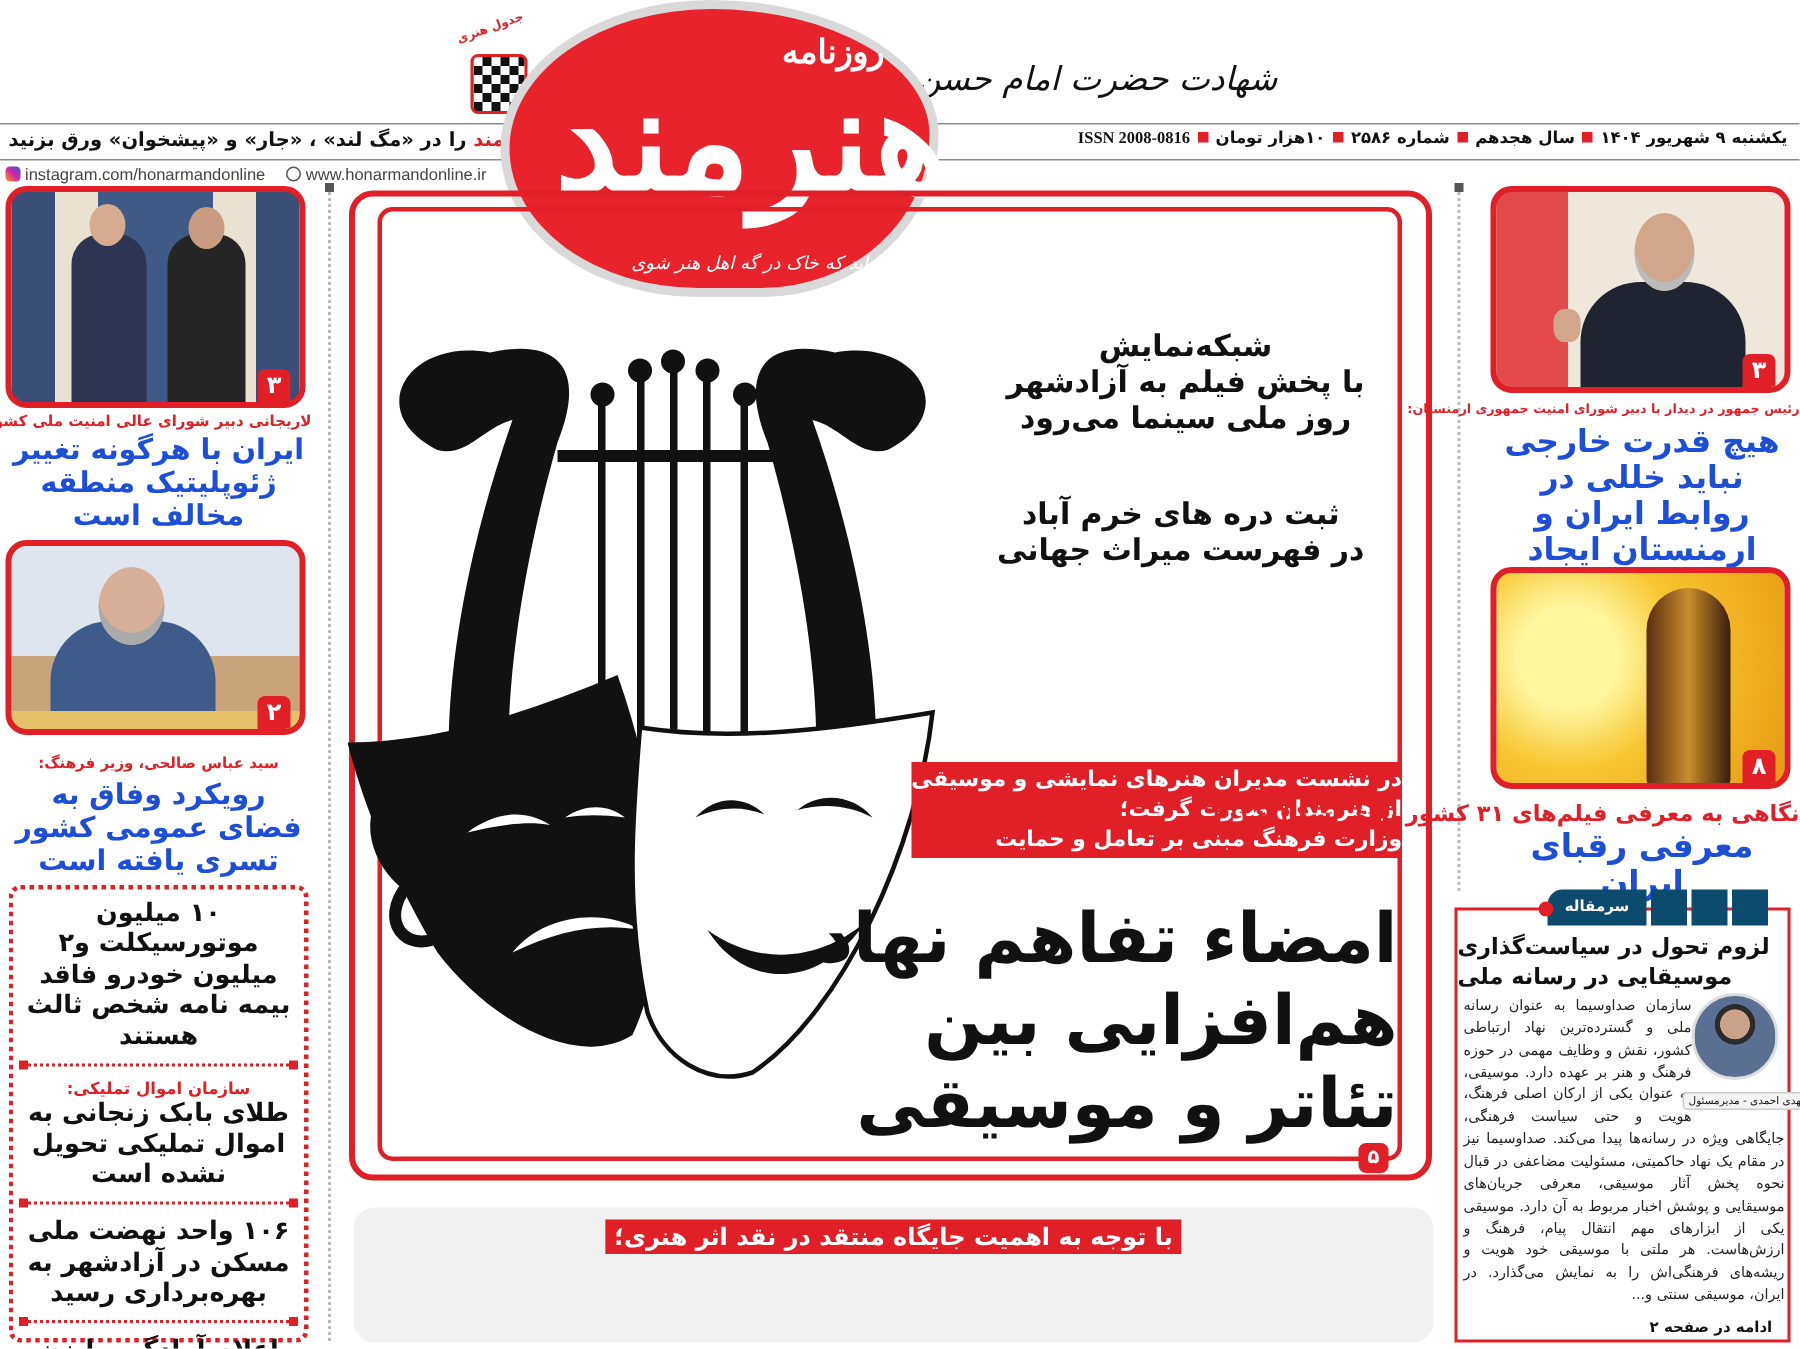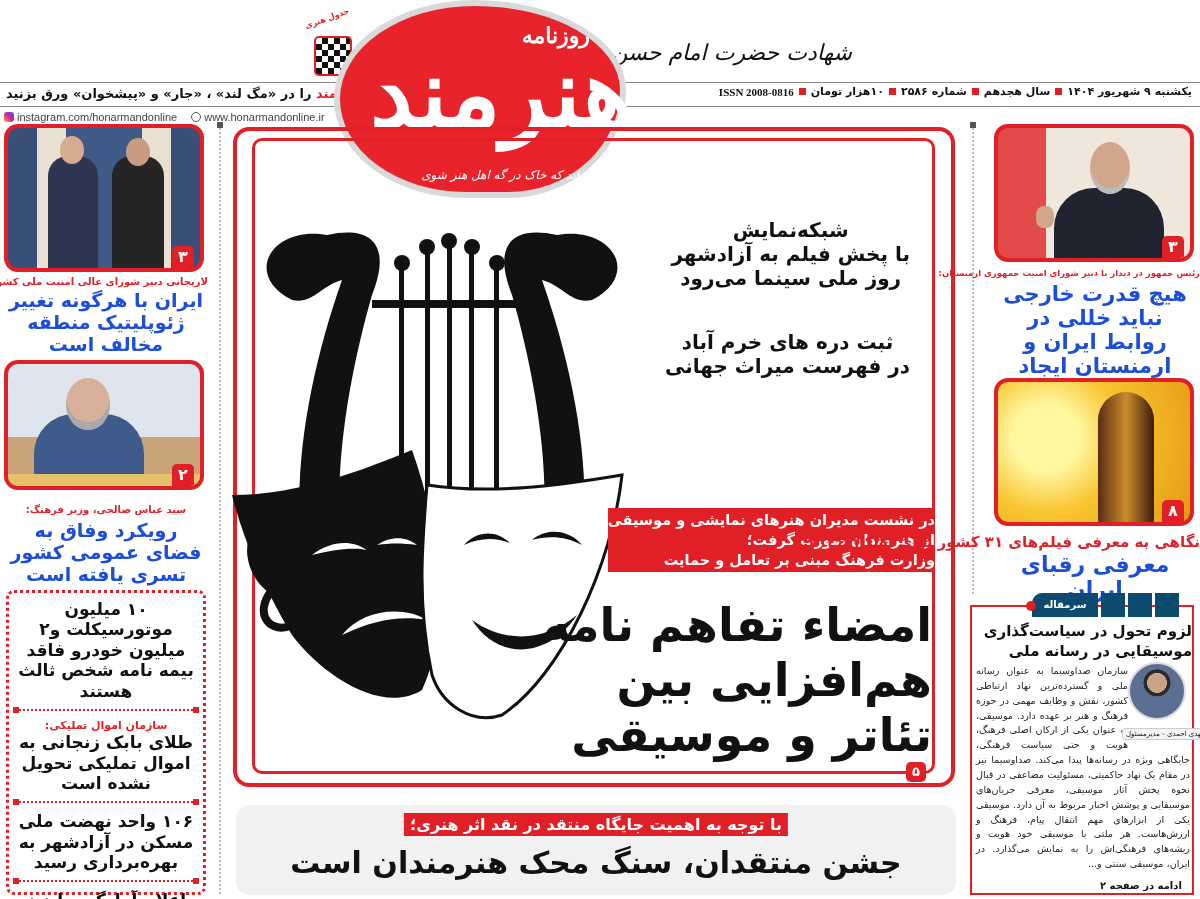--- a/index.html
+++ b/index.html
@@ -60,21 +60,21 @@
   .bottom-strip { position: absolute; left: 236px; top: 805px; width: 720px; height: 90px; background: #f1f1f1; border-radius: 14px; }
   .bottom-kicker { position: absolute; left: 50%; transform: translateX(-50%); top: 8px; background: #e01f26; color: #fff; font-weight: bold; font-size: 16px; padding: 2px 6px; white-space: nowrap; }
   .bottom-head { position: absolute; left: 0; right: 0; top: 40px; text-align: center; font-weight: bold; font-size: 30px; white-space: nowrap; }
 
   
   .editorial { position: absolute; left: 970px; top: 605px; width: 224px; height: 290px; border: 2px solid #e01f26; border-top: 2px solid #e01f26; }
   .ed-tabs { position: absolute; top: 593px; left: 1032px; display: flex; gap: 3px; direction: ltr; }
   .ed-tab { height: 24px; background: #0c4a6e; width: 24px; }
   .ed-tab.main { width: 66px; color: #fff; font-size: 10px; font-weight: bold; text-align: center; line-height: 24px; border-radius: 10px 0 0 0; }
   .ed-dot { position: absolute; left: 1026px; top: 601px; width: 10px; height: 10px; border-radius: 50%; background: #e01f26; }
-  .ed-title { position: absolute; left: 972px; width: 220px; top: 622px; text-align: right; font-weight: bold; font-size: 15px; line-height: 1.3; }
+  .ed-title { position: absolute; left: 972px; width: 220px; top: 622px; text-align: left; font-weight: bold; font-size: 15px; line-height: 1.3; }
   .ed-avatar { position: absolute; left: 1128px; top: 662px; width: 58px; height: 58px; border-radius: 50%; background: radial-gradient(circle at 50% 35%, #caa289 0 22%, #2b2b2b 23% 30%, #5a6f92 31% 100%); border: 2px solid #ddd; }
   .ed-author { position: absolute; left: 1122px; top: 728px; font-size: 7px; background: #f4f4f4; border: 1px solid #ccc; border-radius: 3px; padding: 1px 3px; white-space: nowrap; }
   .ed-body { position: absolute; left: 976px; top: 664px; width: 214px; font-size: 9.6px; line-height: 1.55; text-align: justify; color: #222; }
   .ed-body .wrap-right { float: right; width: 62px; height: 78px; }
   .ed-more { position: absolute; left: 1100px; top: 880px; font-size: 10px; font-weight: bold; }
 </style>
 </head>
 <body>
 
 <div class="masthead-line" style="top:82px;left:0;right:0;"></div>
@@ -190,29 +190,28 @@
   <div>در فهرست میراث جهانی</div>
 </div>
 
 <div class="main-kicker">
   <div>در نشست مدیران هنرهای نمایشی و موسیقی</div>
   <div>از هنرمندان صورت گرفت؛</div>
   <div>وزارت فرهنگ مبنی بر تعامل و حمایت</div>
 </div>
 
 <div class="main-head">
-  <div>امضاء تفاهم نامه</div>
+  <div>امضاء تفاهم نهاد</div>
   <div>هم‌افزایی بین</div>
   <div>تئاتر و موسیقی</div>
 </div>
 <div class="main-num">۵</div>
 
 <div class="bottom-strip">
   <div class="bottom-kicker">با توجه به اهمیت جایگاه منتقد در نقد اثر هنری؛</div>
-  <div class="bottom-head">جشن منتقدان، سنگ محک هنرمندان است</div>
 </div>
 
 <div class="photo" style="left:994px;top:124px;width:200px;height:138px;background:linear-gradient(90deg,#e34a4a 0 25%,#efe7dc 25%);">
   <div style="position:absolute;left:56px;top:60px;width:110px;height:78px;background:#1f2430;border-radius:40px 40px 0 0;"></div>
   <div style="position:absolute;left:92px;top:14px;width:40px;height:52px;background:#d1a68b;border-radius:50%;box-shadow:0 -6px 0 #bbb inset;"></div>
   <div style="position:absolute;left:38px;top:78px;width:18px;height:22px;background:#d1a68b;border-radius:40%;"></div>
   <div class="page-num">۳</div>
 </div>
 <div class="kicker" style="left:990px;width:210px;top:268px;font-size:8.5px;">رئیس جمهور در دیدار با دبیر شورای امنیت جمهوری ارمنستان:</div>
 <div class="headline" style="left:1000px;width:190px;top:282px;font-size:21px;">هیچ قدرت خارجی نباید خللی در روابط ایران و ارمنستان ایجاد کند</div>

